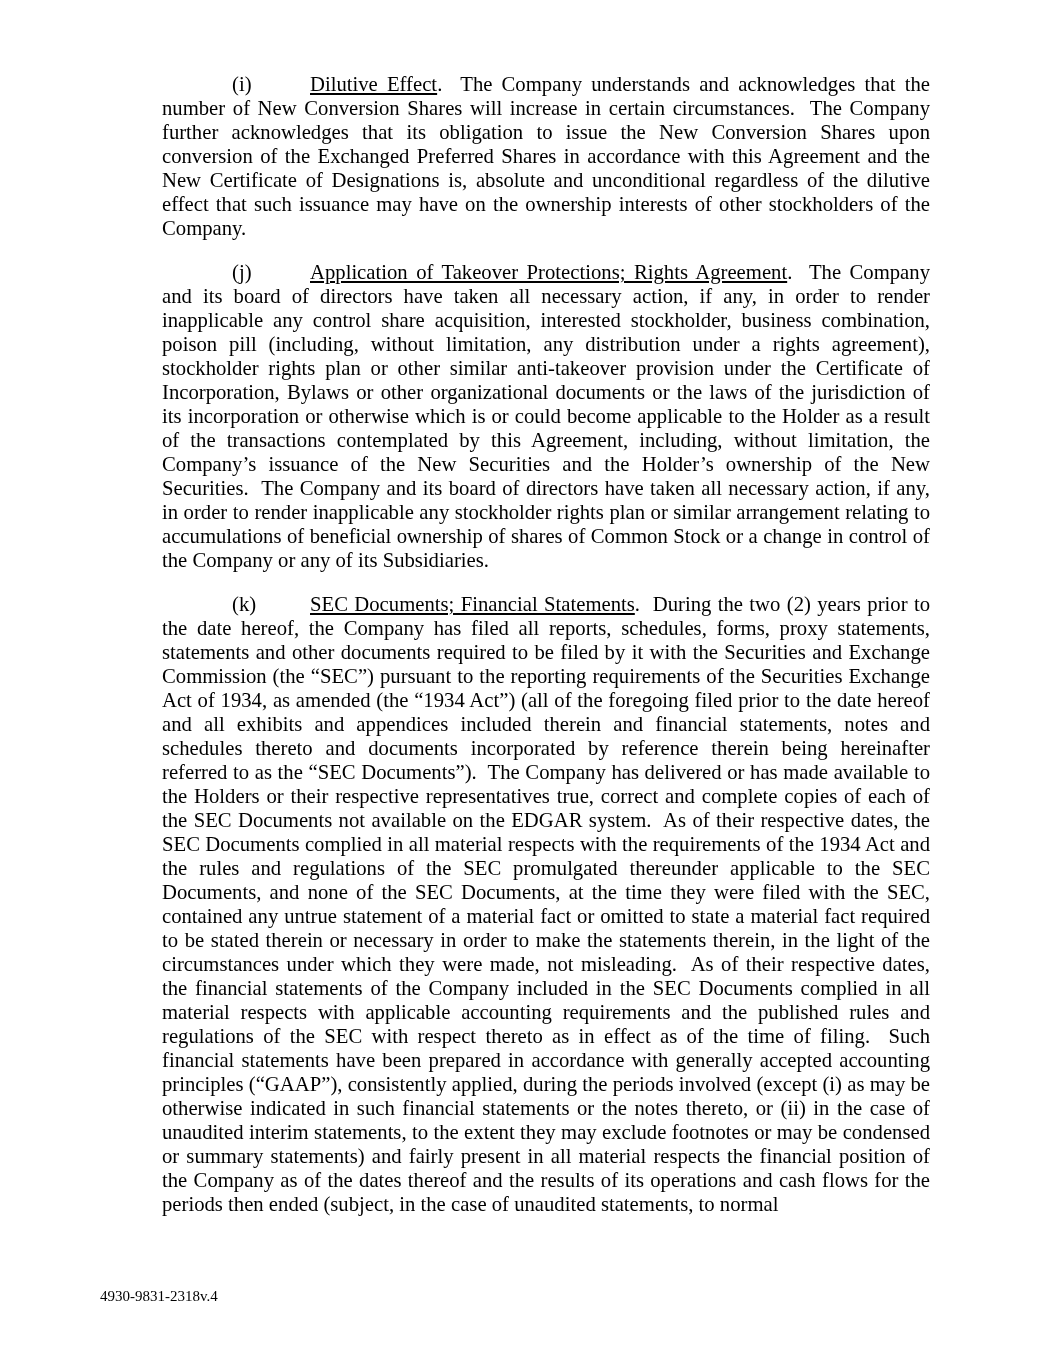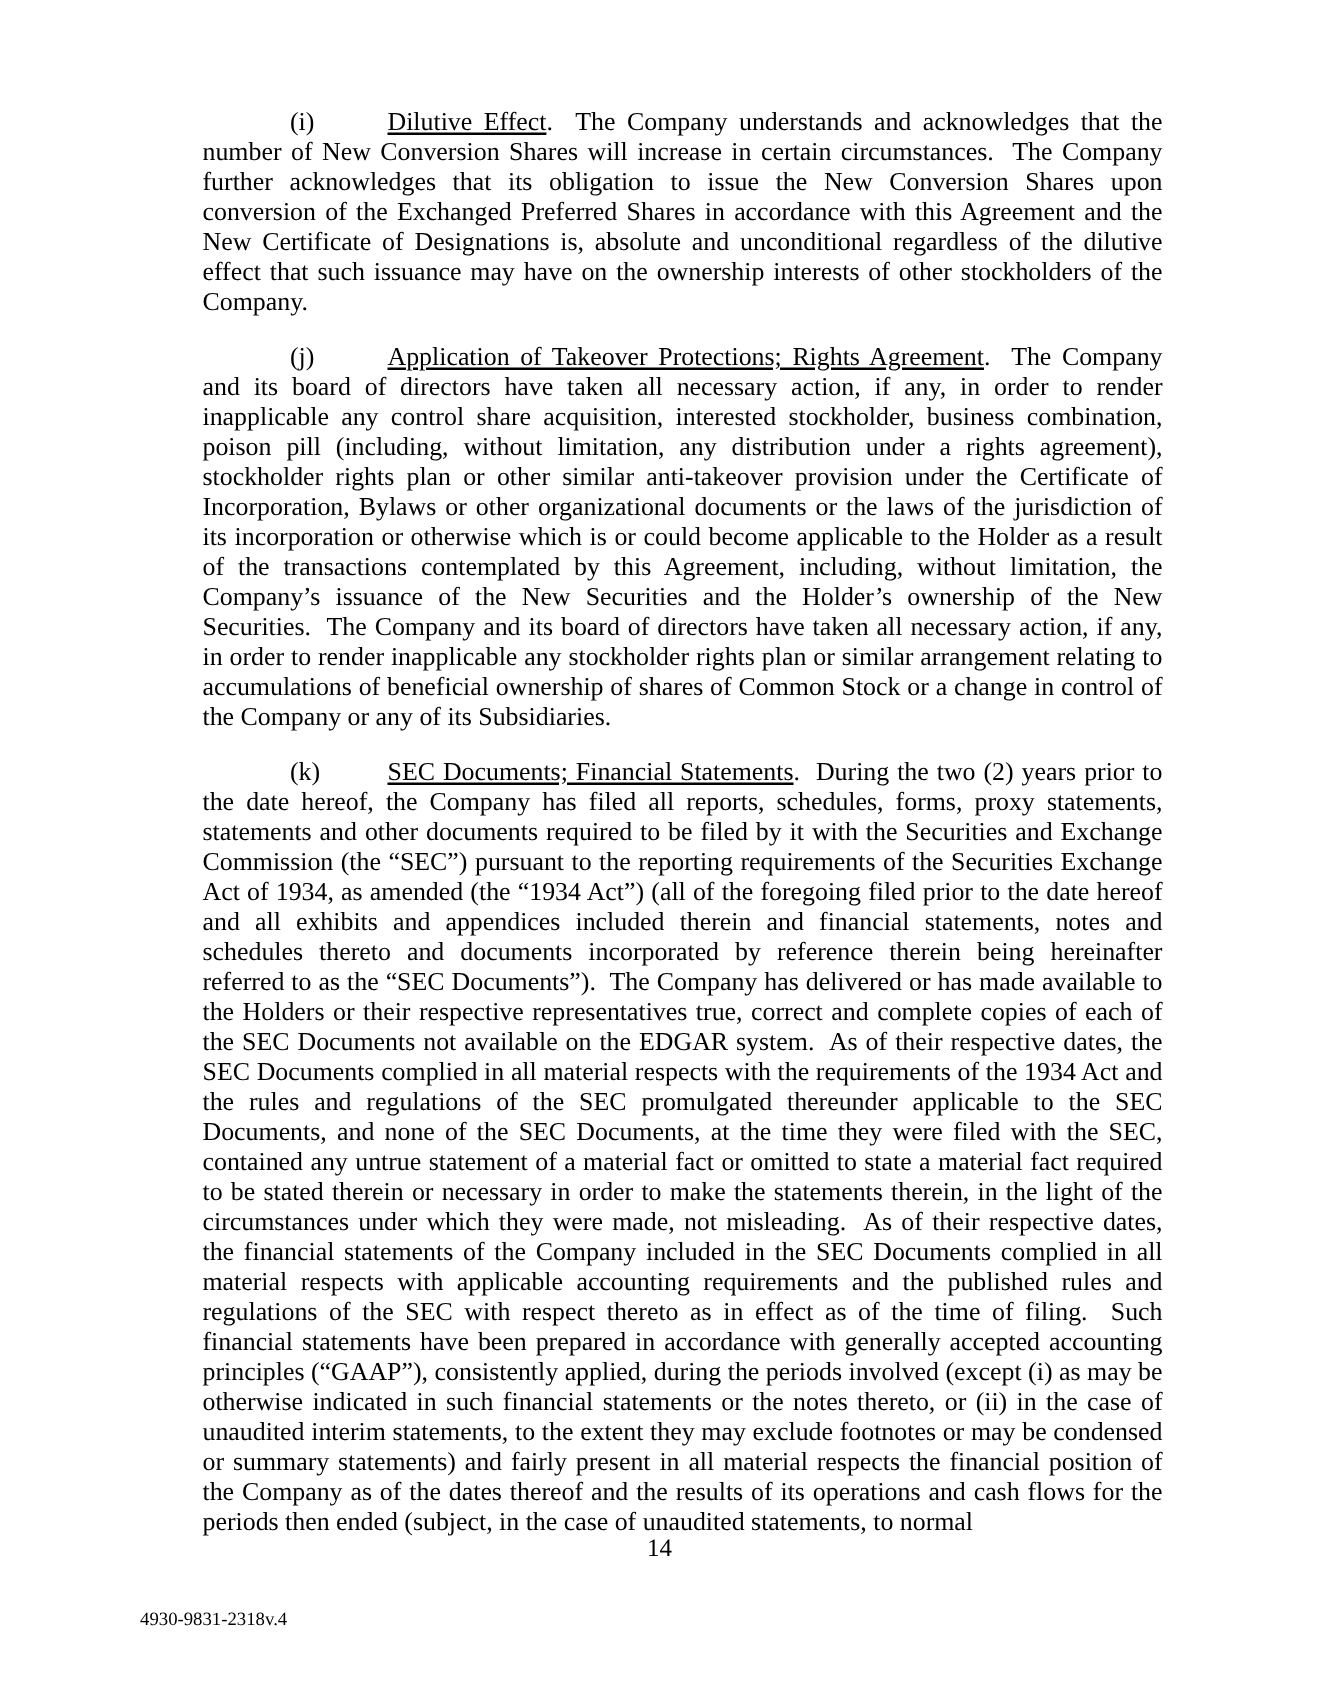--- a/index.html
+++ b/index.html
@@ -12,21 +12,21 @@
   .page {
     position: relative;
     width: 1055px;
     height: 1365px;
     background: #ffffff;
     overflow: hidden;
   }
   .content {
     position: absolute;
     left: 162px;
-    top: 86px;
+    top: 72px;
     width: 768px;
   }
   p.para {
     font-size: 20.7px;
     line-height: 24px;
     text-align: justify;
     text-indent: 70px;
     margin: 0 0 20px 0;
   }
   .para-label {
@@ -41,29 +41,28 @@
     top: 1227px;
     left: 0;
     width: 1055px;
     text-align: center;
     font-size: 20px;
     line-height: 24px;
   }
   .footer-id {
     position: absolute;
     top: 1287px;
-    left: 112px;
+    left: 100px;
     font-size: 15px;
     line-height: 18px;
   }
 </style>
 </head>
 <body>
 
 <div class="page">
   <div class="content">
     <p class="para"><span class="para-label">(i)</span><span class="run-underline">Dilutive Effect</span><span>.&nbsp; The Company understands and acknowledges that the number of New Conversion Shares will increase in certain circumstances.&nbsp; The Company further acknowledges that its obligation to issue the New Conversion Shares upon conversion of the Exchanged Preferred Shares in accordance with this Agreement and the New Certificate of Designations is, absolute and unconditional regardless of the dilutive effect that such issuance may have on the ownership interests of other stockholders of the Company.</span></p>
     <p class="para"><span class="para-label">(j)</span><span class="run-underline">Application of Takeover Protections; Rights Agreement</span><span>.&nbsp; The Company and its board of directors have taken all necessary action, if any, in order to render inapplicable any control share acquisition, interested stockholder, business combination, poison pill (including, without limitation, any distribution under a rights agreement), stockholder rights plan or other similar anti-takeover provision under the Certificate of Incorporation, Bylaws or other organizational documents or the laws of the jurisdiction of its incorporation or otherwise which is or could become applicable to the Holder as a result of the transactions contemplated by this Agreement, including, without limitation, the Company’s issuance of the New Securities and the Holder’s ownership of the New Securities.&nbsp; The Company and its board of directors have taken all necessary action, if any, in order to render inapplicable any stockholder rights plan or similar arrangement relating to accumulations of beneficial ownership of shares of Common Stock or a change in control of the Company or any of its Subsidiaries.</span></p>
     <p class="para"><span class="para-label">(k)</span><span class="run-underline">SEC Documents; Financial Statements</span><span>.&nbsp; During the two (2) years prior to the date hereof, the Company has filed all reports, schedules, forms, proxy statements, statements and other documents required to be filed by it with the Securities and Exchange Commission (the </span><span class="run-bold">“SEC”</span><span>) pursuant to the reporting requirements of the Securities Exchange Act of 1934, as amended (the </span><span class="run-bold">“1934 Act”</span><span>) (all of the foregoing filed prior to the date hereof and all exhibits and appendices included therein and financial statements, notes and schedules thereto and documents incorporated by reference therein being hereinafter referred to as the </span><span class="run-bold">“SEC Documents”</span><span>).&nbsp; The Company has delivered or has made available to the Holders or their respective representatives true, correct and complete copies of each of the SEC Documents not available on the EDGAR system.&nbsp; As of their respective dates, the SEC Documents complied in all material respects with the requirements of the 1934 Act and the rules and regulations of the SEC promulgated thereunder applicable to the SEC Documents, and none of the SEC Documents, at the time they were filed with the SEC, contained any untrue statement of a material fact or omitted to state a material fact required to be stated therein or necessary in order to make the statements therein, in the light of the circumstances under which they were made, not misleading.&nbsp; As of their respective dates, the financial statements of the Company included in the SEC Documents complied in all material respects with applicable accounting requirements and the published rules and regulations of the SEC with respect thereto as in effect as of the time of filing.&nbsp; Such financial statements have been prepared in accordance with generally accepted accounting principles (</span><span class="run-bold">“GAAP”</span><span>), consistently applied, during the periods involved (except (i) as may be otherwise indicated in such financial statements or the notes thereto, or (ii) in the case of unaudited interim statements, to the extent they may exclude footnotes or may be condensed or summary statements) and fairly present in all material respects the financial position of the Company as of the dates thereof and the results of its operations and cash flows for the periods then ended (subject, in the case of unaudited statements, to normal</span></p>
   </div>
-  <div class="page-number">14</div>
   <div class="footer-id">4930-9831-2318v.4</div>
 </div>
 
 </body></html>

